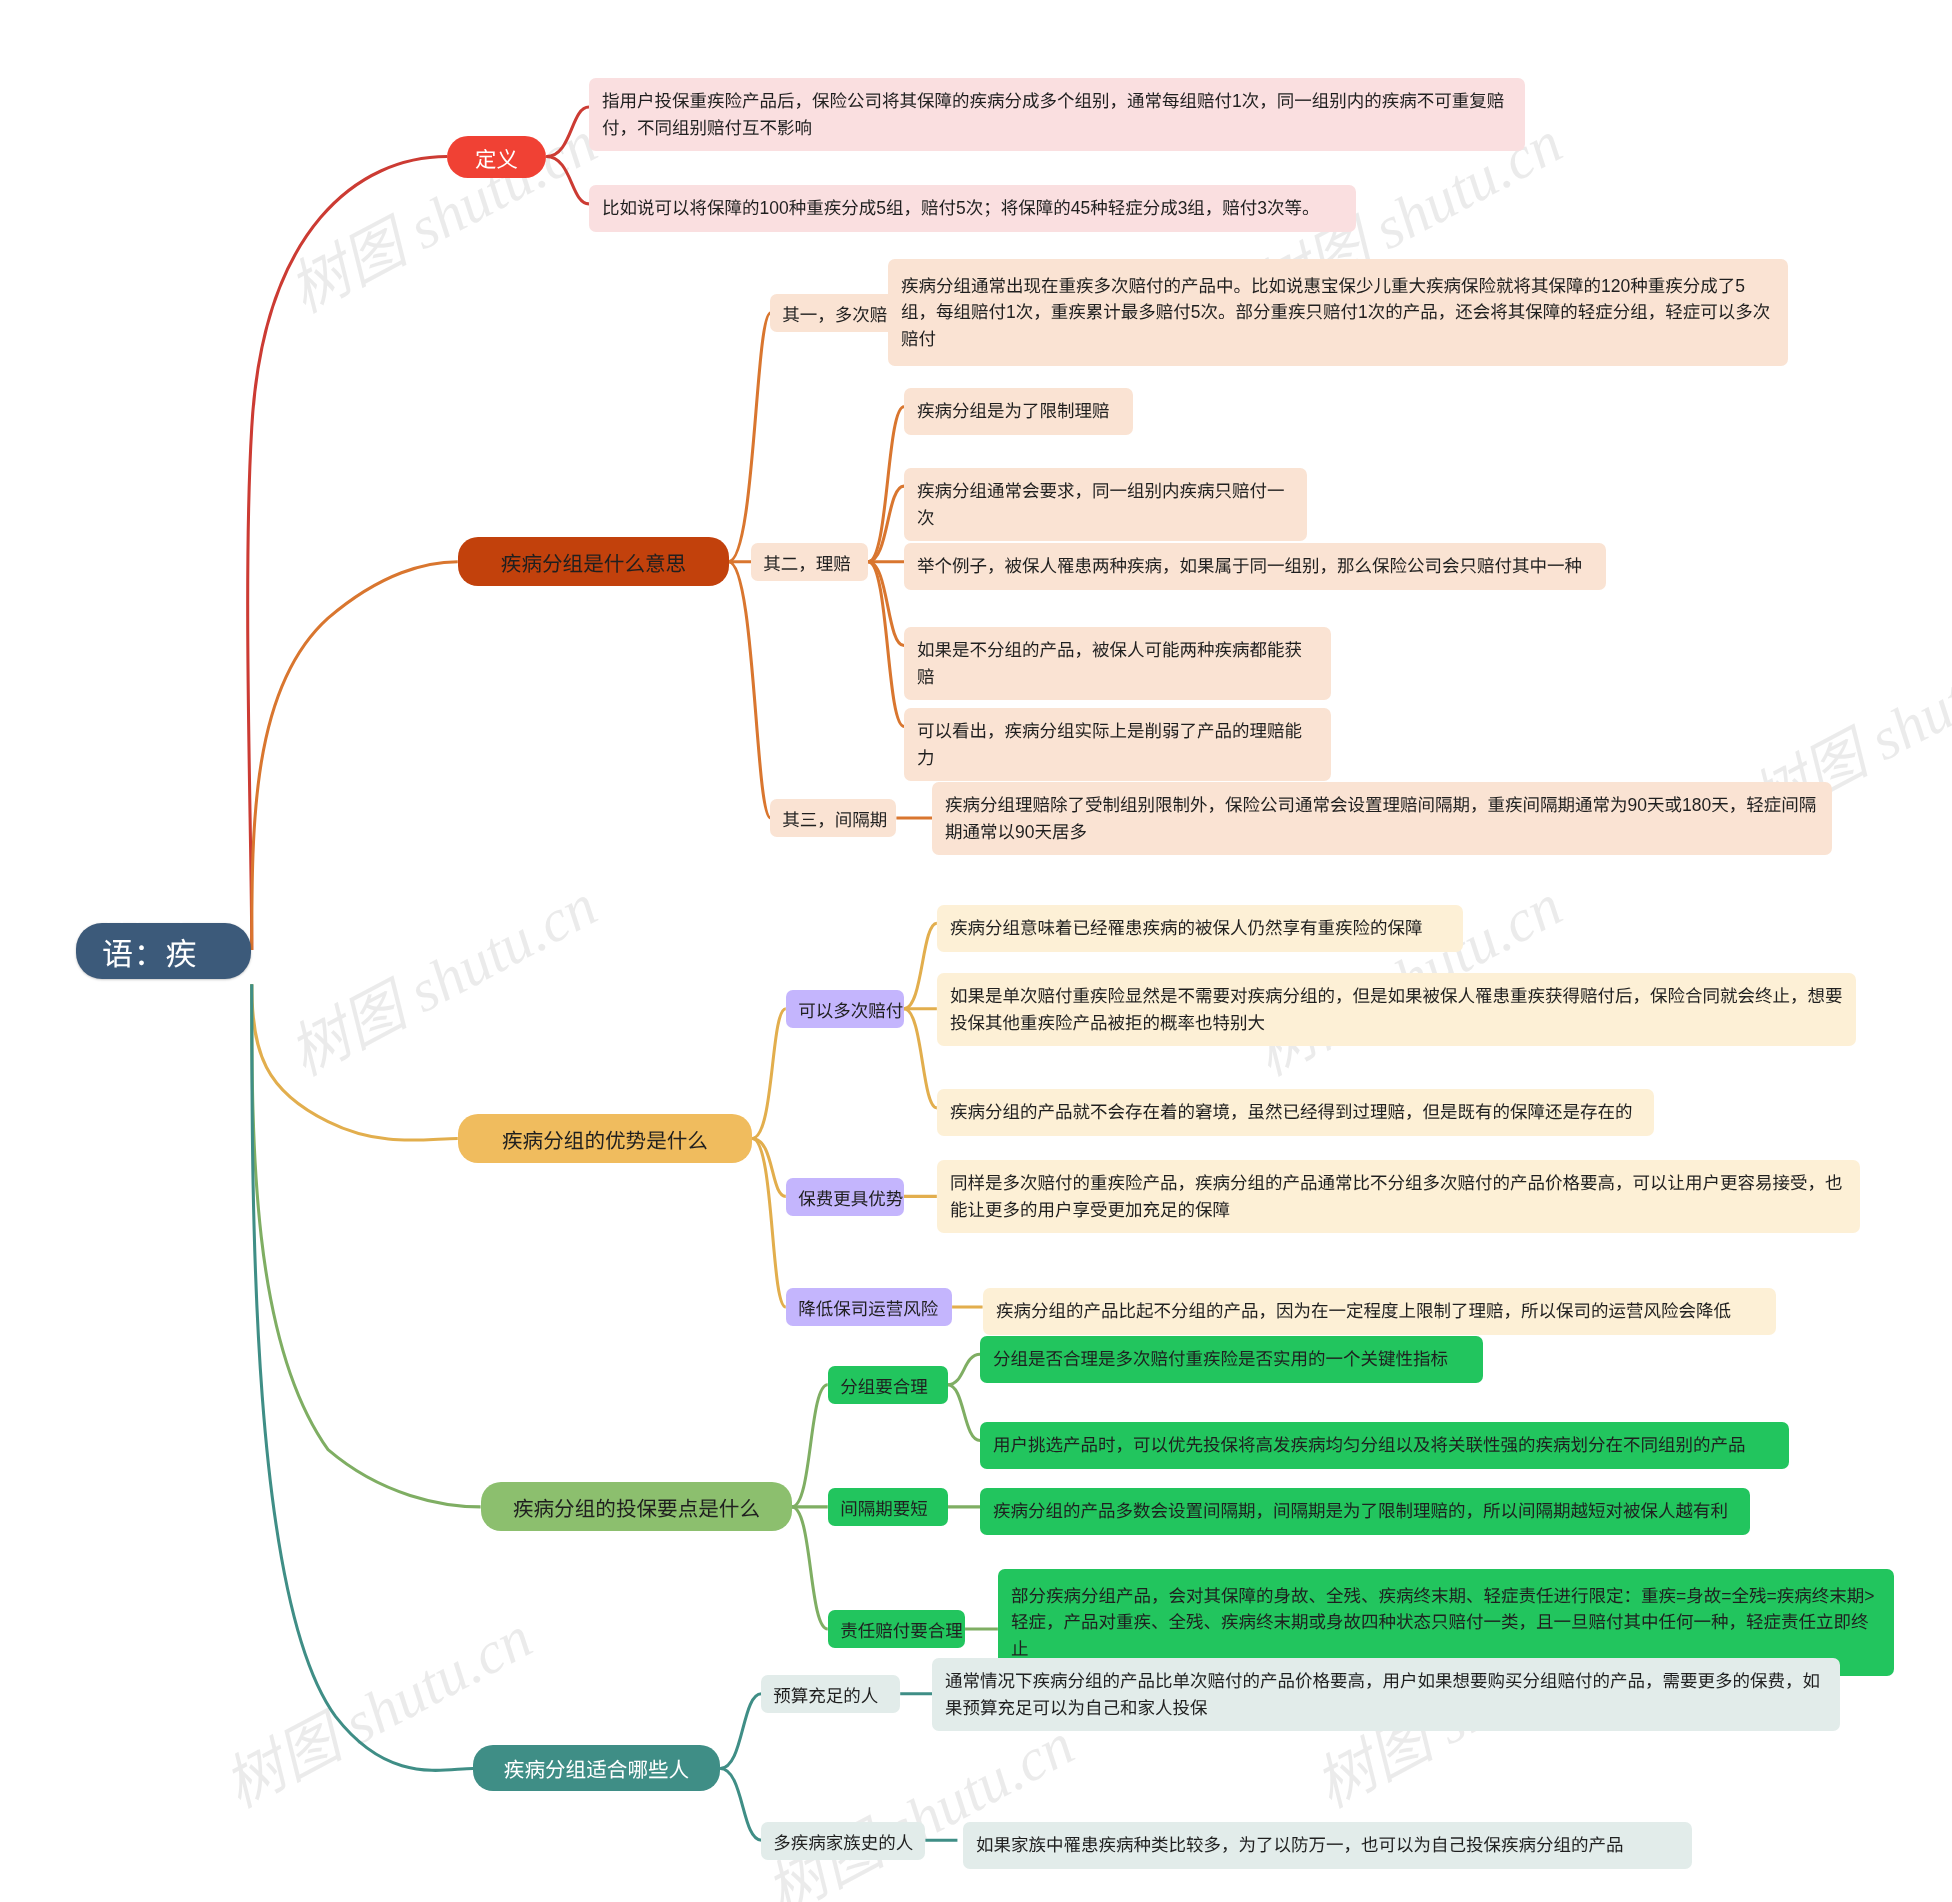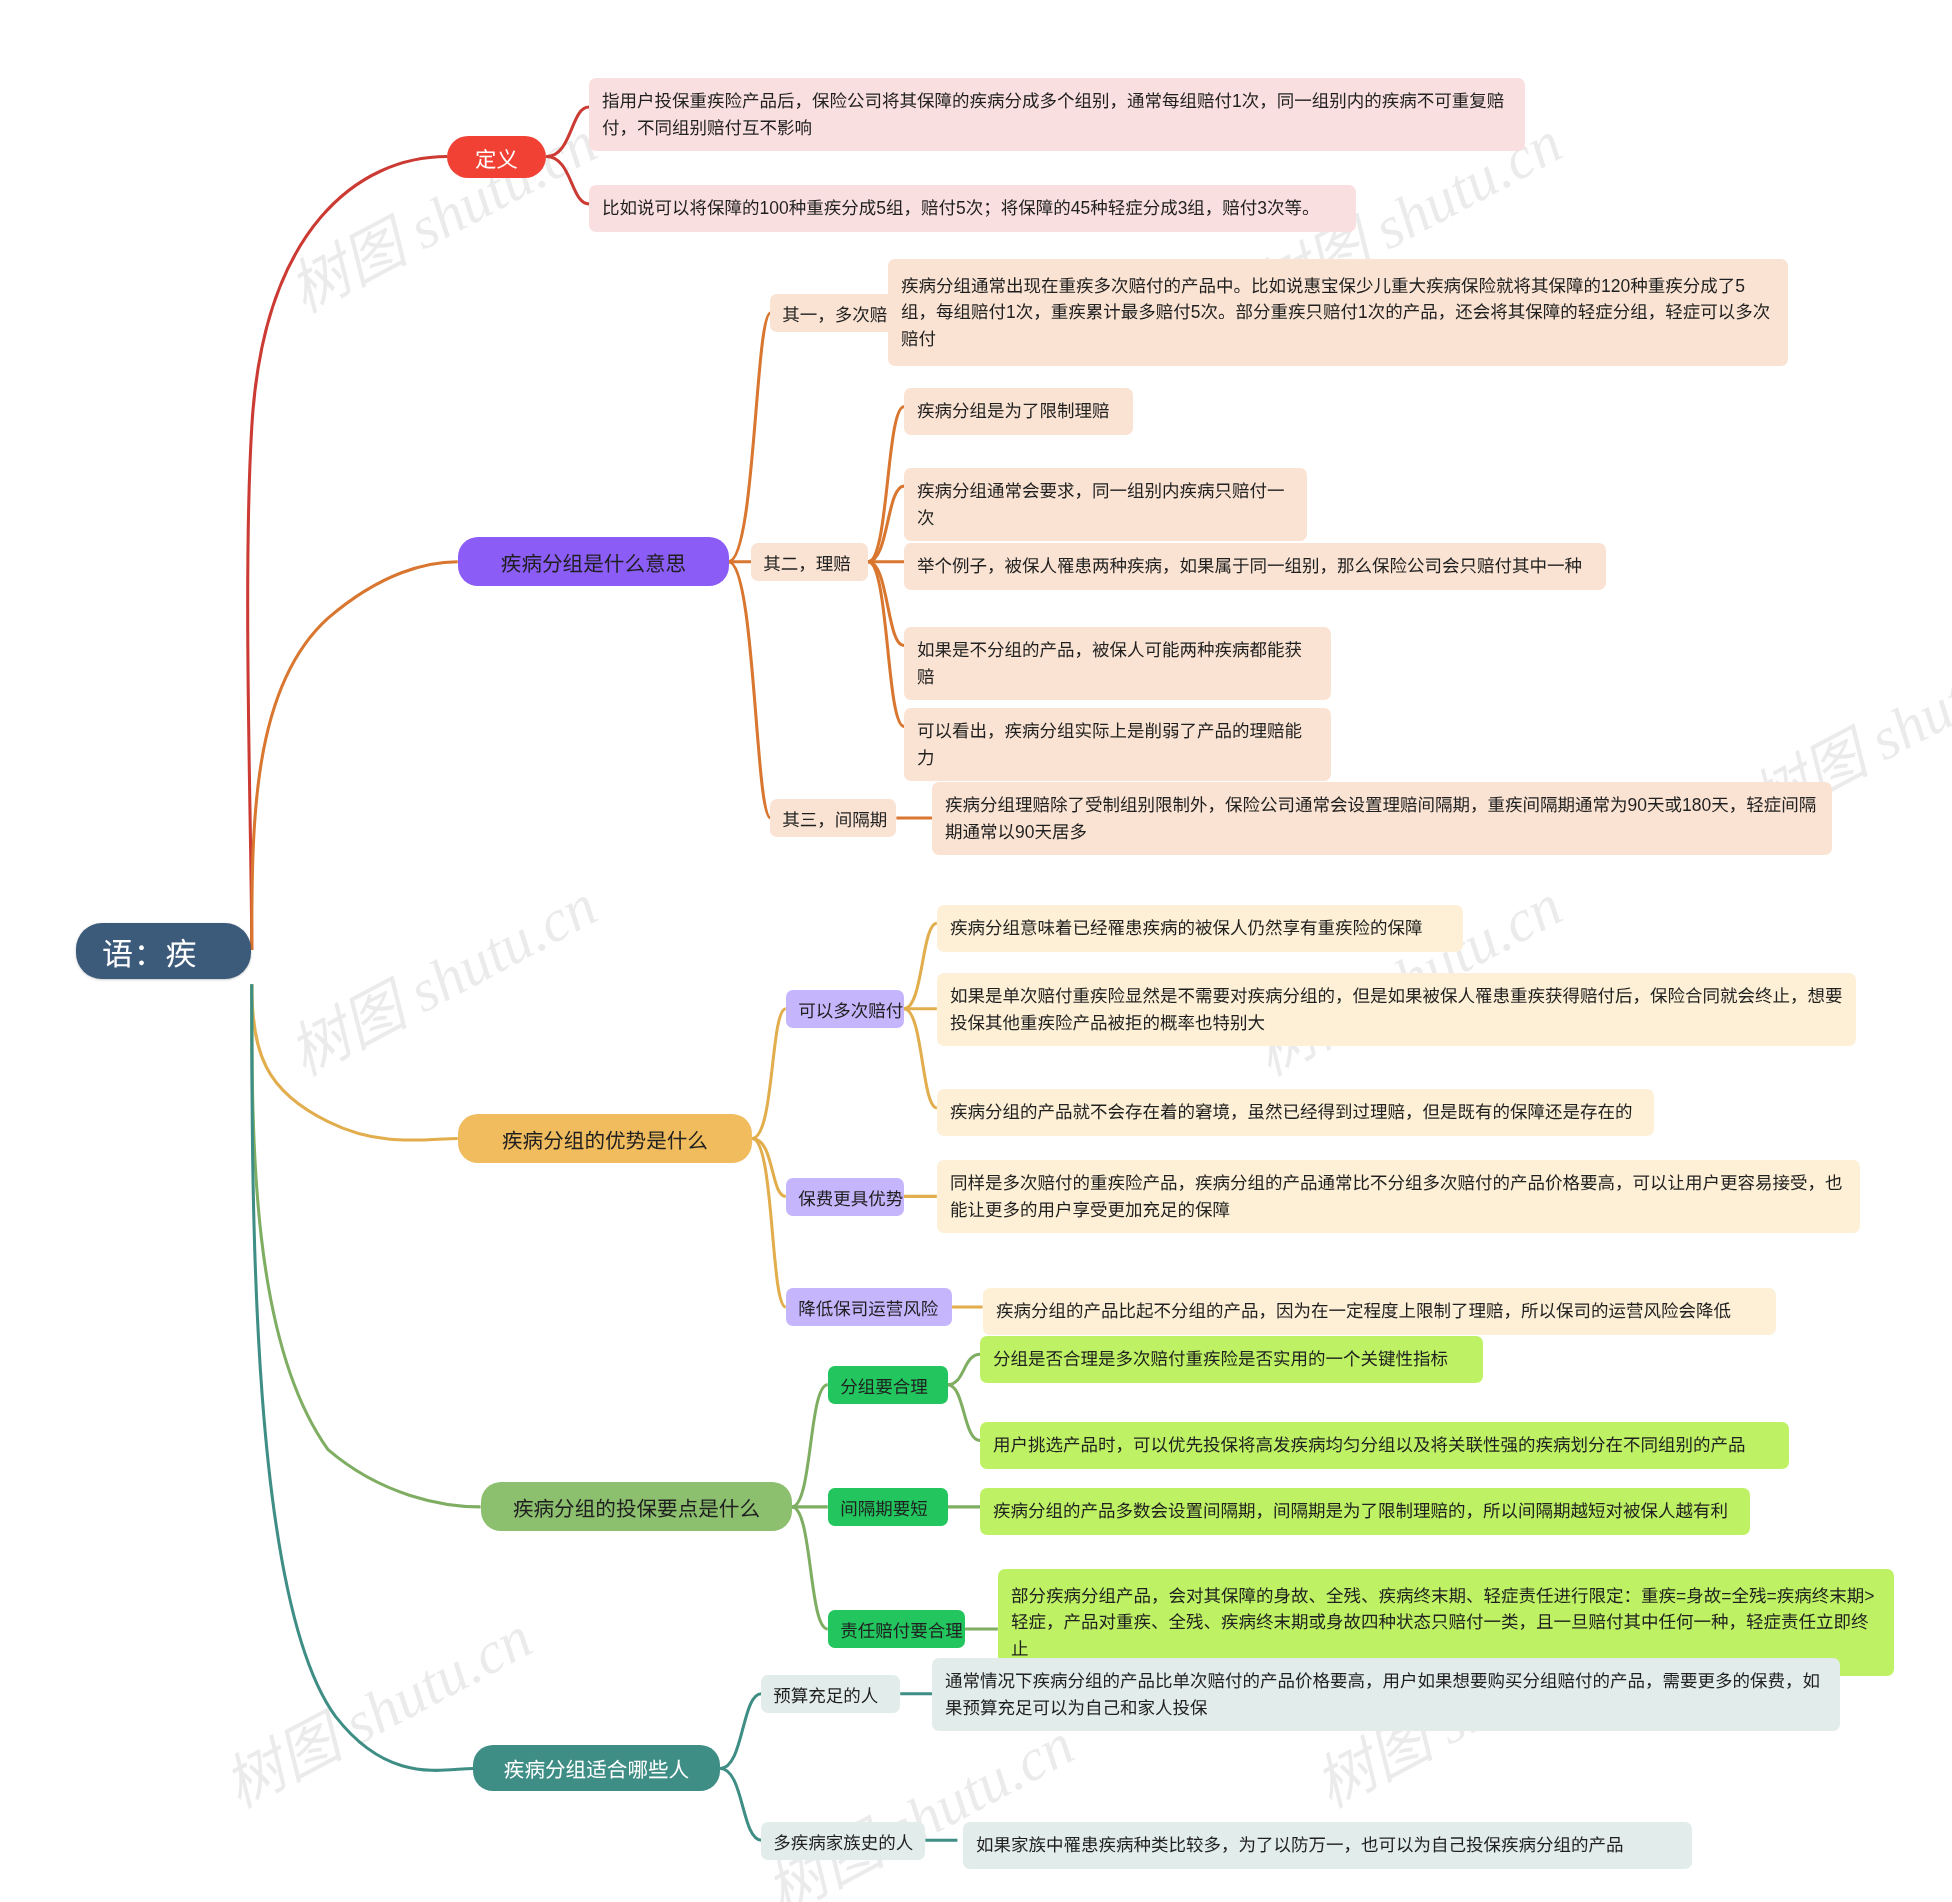--- a/index.html
+++ b/index.html
@@ -25,38 +25,38 @@
     background:#3c5a7a;border-radius:26px;color:#ffffff;
     font-size:31px;letter-spacing:0.8px;padding:0 26px;
     justify-content:center;box-shadow:0 0.8px 2.3px rgba(0,0,0,.25);
   }
   
   .branch{
     border-radius:20px;color:#1a1a1a;font-size:20.6px;
     padding:0 20px;justify-content:center;white-space:nowrap;
   }
   .branch.b-def{background:#f04134;color:#ffffff;border-radius:23px;font-size:21.4px;}
-  .branch.b-mean{background:#8b5cf6;color:#1f1f1f;}
+  .branch.b-mean{background:#c2410c;color:#1f1f1f;}
   .branch.b-adv{background:#f0bc5e;color:#1f1f1f;}
   .branch.b-key{background:#8cbf6e;color:#1f1f1f;}
   .branch.b-who{background:#3f8e86;color:#ffffff;}
 
   
   .chip{border-radius:6.9px;font-size:17.5px;padding:7.6px 12.2px;white-space:nowrap;color:#1f1f1f;}
   .chip.c-mean{background:#fae3d3;}
   .chip.c-adv{background:#c4b5fd;}
   .chip.c-key{background:#22c55e;}
   .chip.c-who{background:#e2ecea;}
 
   
   .leaf{border-radius:6.9px;font-size:17.5px;line-height:1.52;padding:10px 13px;color:#1f1f1f;}
   .leaf.l-def{background:#fadfe0;}
   .leaf.l-mean{background:#fae3d3;}
   .leaf.l-adv{background:#fdf0d6;}
-  .leaf.l-key{background:#bef264;}
+  .leaf.l-key{background:#22c55e;}
   .leaf.l-who{background:#e2ecea;}
 </style>
 </head>
 <body>
 
 <div id="canvas">
 
   <div class="wm" style="left:271px;top:252px;">树图 shutu.cn</div>
   <div class="wm" style="left:1236px;top:252px;">树图 shutu.cn</div>
   <div class="wm" style="left:271px;top:1015px;">树图 shutu.cn</div>

